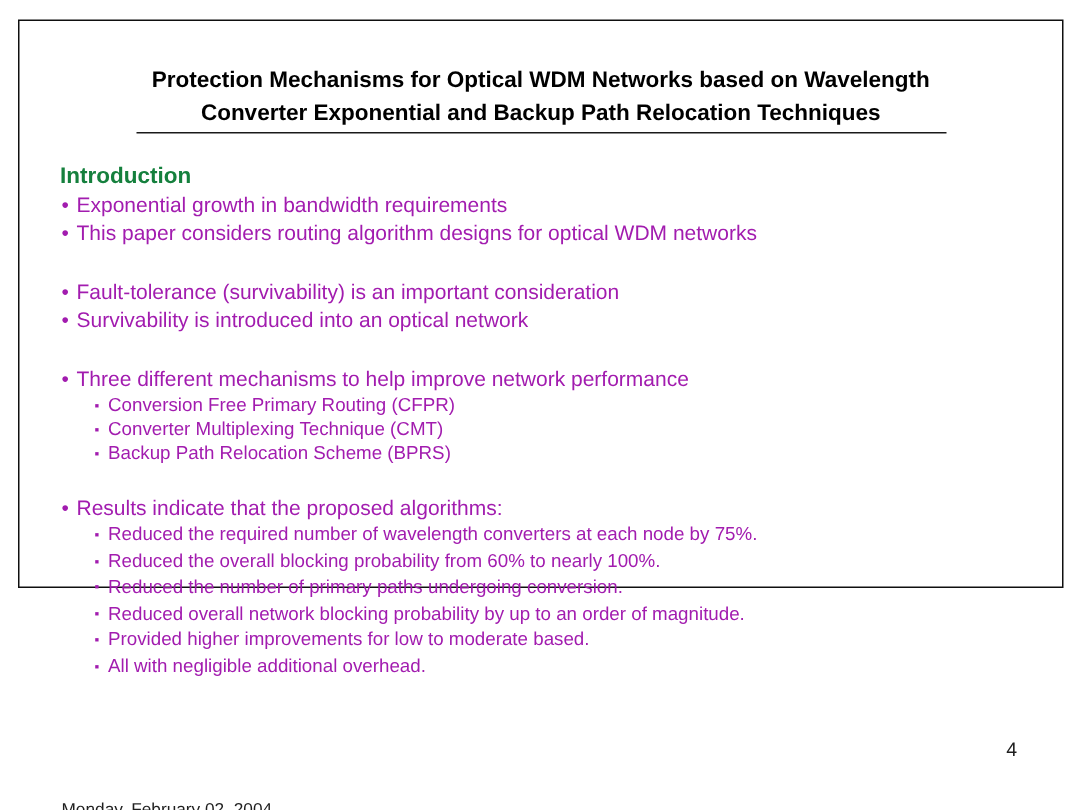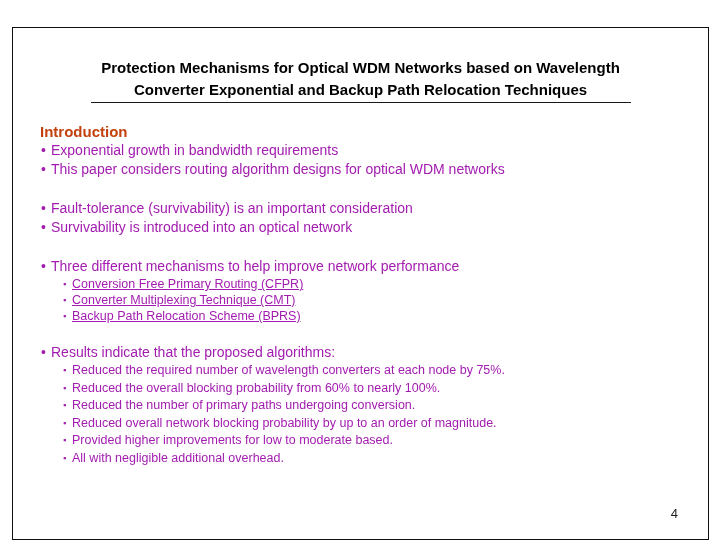--- a/index.html
+++ b/index.html
@@ -11,23 +11,23 @@
   .page {
     position: relative;
     width: 720px;
     height: 540px;
     background: #ffffff;
     overflow: hidden;
   }
   .slide {
     position: absolute;
     left: 12px;
-    top: 27px;
+    top: 13px;
     width: 697px;
-    height: 513px;
+    height: 379px;
     box-sizing: border-box;
     border: 1.5px solid #0f0f0f;
     background: #ffffff;
   }
   .slide-title {
     position: absolute;
     top: 29px;
     left: 0;
     right: 0;
     text-align: center;
@@ -45,21 +45,21 @@
     height: 0;
     border-top: 1.5px solid #1a1a1a;
   }
   .heading {
     position: absolute;
     top: 94px;
     left: 27px;
     font-size: 15px;
     font-weight: bold;
     line-height: 20px;
-    color: #c2410c;
+    color: #15803d;
   }
   .group {
     position: absolute;
     left: 28px;
     right: 10px;
     color: #a21caf;
   }
   .g1 { top: 113px; }
   .g2 { top: 171px; }
   .g3 { top: 229px; }
@@ -73,21 +73,21 @@
     display: inline-block;
     width: 10px;
   }
   .sublist {
     margin-left: 22px;
   }
   .sli {
     font-size: 12.5px;
     white-space: nowrap;
   }
-  .g3 .sli { line-height: 16px; text-decoration: underline; }
+  .g3 .sli { line-height: 16px; }
   .g4 .sli { line-height: 17.5px; }
   .sli .b {
     display: inline-block;
     width: 9px;
     font-size: 9px;
     vertical-align: 1px;
   }
   .footer-date {
     position: absolute;
     top: 479px;

